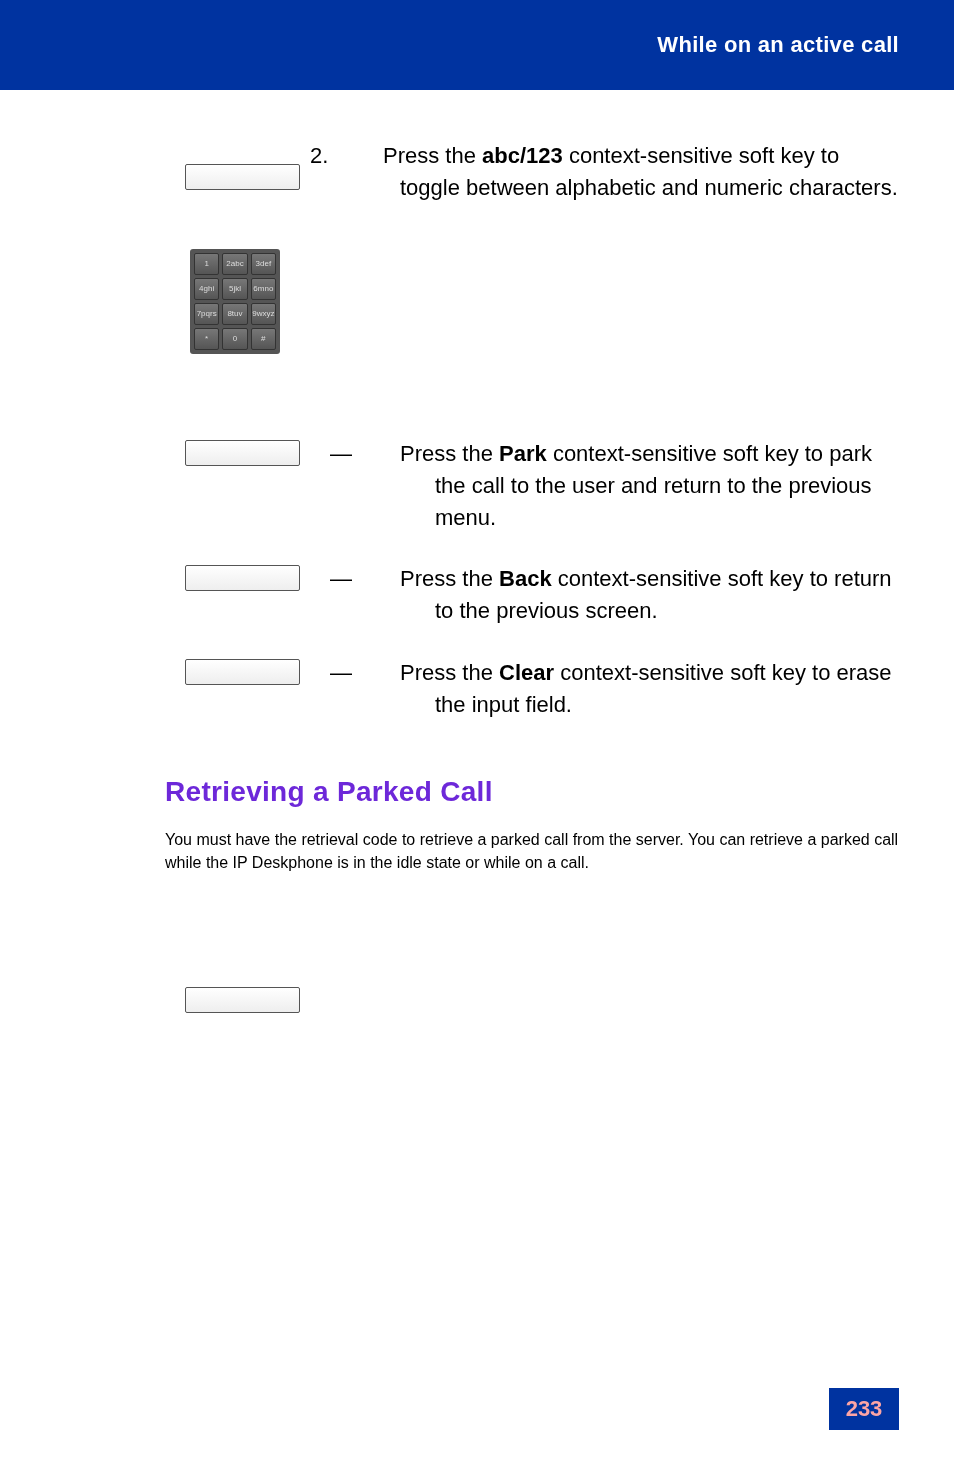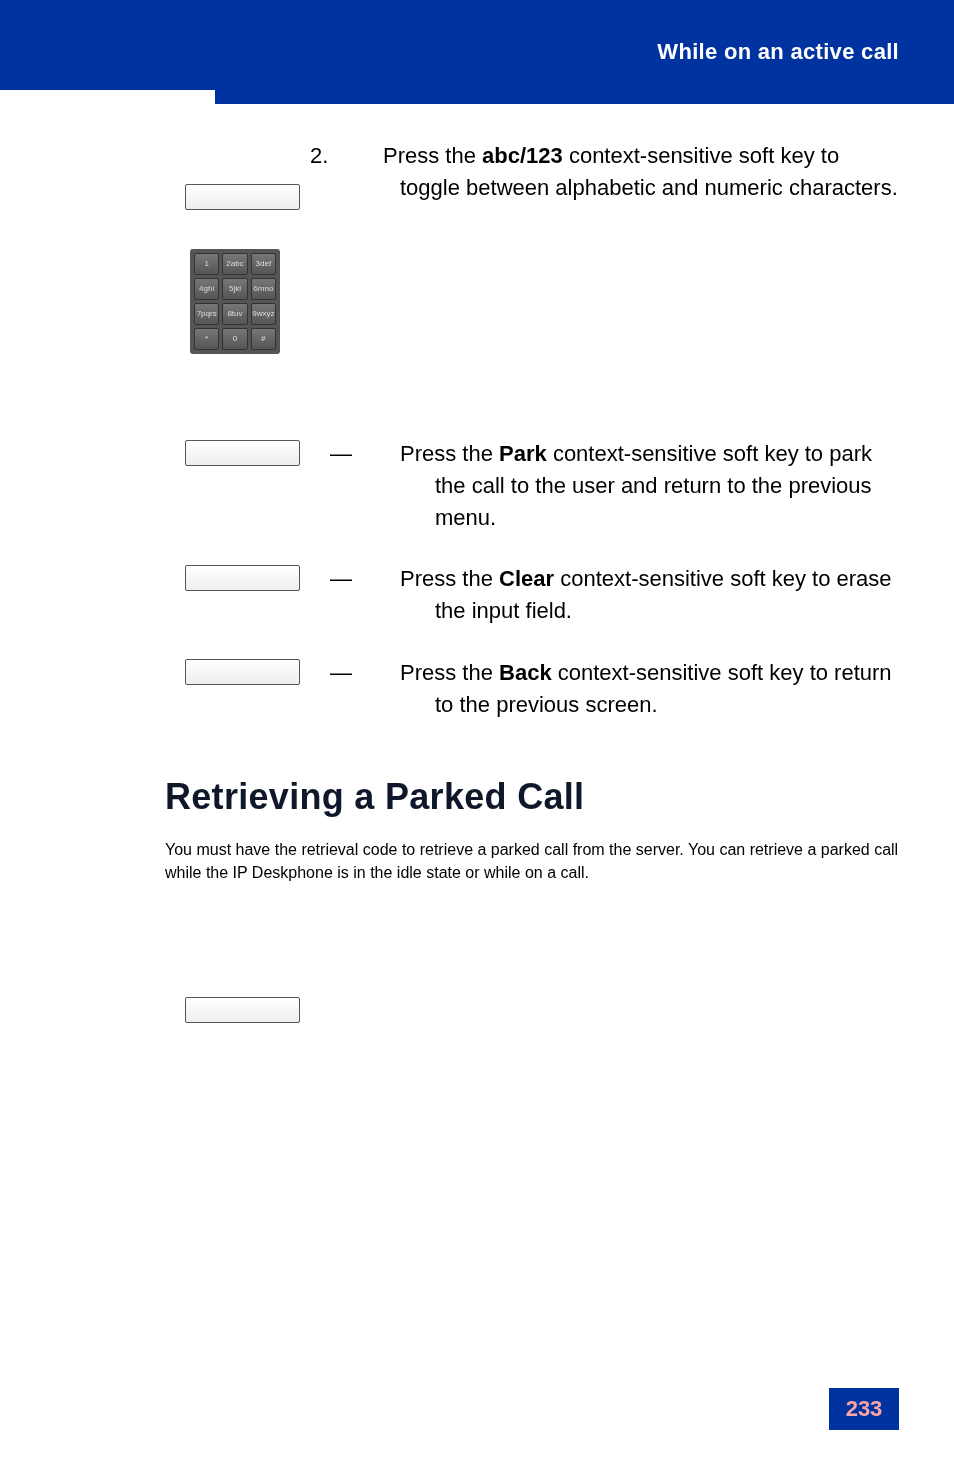--- a/index.html
+++ b/index.html
@@ -13,21 +13,21 @@
   }
   .left-stripe {
     position: absolute;
     left: 0; top: 0;
     width: 215px; height: 90px;
     background: #0033a0;
   }
   .header-bar {
     position: absolute;
     left: 215px; top: 0; right: 0;
-    height: 104px;
+    height: 90px;
     background: #0033a0;
     display: flex;
     align-items: center;
     justify-content: flex-end;
     padding-right: 55px;
   }
   .header-title {
     color: #fff;
     font-weight: bold;
     font-size: 22px;
@@ -35,21 +35,21 @@
     letter-spacing: 0.3px;
   }
   .content {
     position: absolute;
     left: 165px; right: 55px;
     top: 140px;
   }
   .step-row {
     display: flex;
     margin-bottom: 35px;
-    align-items: flex-end;
+    align-items: center;
   }
   .icon-col {
     width: 190px;
     flex-shrink: 0;
     padding-top: 4px;
     display: flex;
     justify-content: flex-start;
   }
   .softkey-btn {
     width: 115px; height: 26px;
@@ -122,23 +122,23 @@
   .dash {
     display: inline-block;
     width: 35px;
     margin-left: -35px;
   }
   .sub-text-inner {
     padding-left: 35px;
     text-indent: -35px;
   }
   .section-heading {
-    color: #0f172a;
+    color: #6d28d9;
     font-weight: bold;
-    font-size: 36px;
+    font-size: 28px;
     font-family: "Arial Black", Arial, sans-serif;
     margin-top: 55px;
     margin-bottom: 20px;
     letter-spacing: 0.3px;
   }
   .section-body {
     font-size: 16px;
     line-height: 1.45;
   }
   .lower-block {
@@ -226,39 +226,39 @@
       <div class="sub-text-col">
         <div class="sub-text-inner">
           <span class="dash">—</span><span>Press the </span><span class="bold">Park</span><span> context-sensitive soft key to park the call to the user and return to the previous menu.</span>
         </div>
       </div>
     </div>
 
     <div class="sub-row">
       <div class="sub-icon-col">
         <div class="softkey-btn softkey-empty">
+          <span>Back</span>
+        </div>
+      </div>
+      <div class="sub-text-col">
+        <div class="sub-text-inner">
+          <span class="dash">—</span><span>Press the </span><span class="bold">Back</span><span> context-sensitive soft key to return to the previous screen.</span>
+        </div>
+      </div>
+    </div>
+
+    <div class="sub-row">
+      <div class="sub-icon-col">
+        <div class="softkey-btn softkey-empty">
           <span>Clear</span>
         </div>
       </div>
       <div class="sub-text-col">
         <div class="sub-text-inner">
           <span class="dash">—</span><span>Press the </span><span class="bold">Clear</span><span> context-sensitive soft key to erase the input field.</span>
-        </div>
-      </div>
-    </div>
-
-    <div class="sub-row">
-      <div class="sub-icon-col">
-        <div class="softkey-btn softkey-empty">
-          <span>Back</span>
-        </div>
-      </div>
-      <div class="sub-text-col">
-        <div class="sub-text-inner">
-          <span class="dash">—</span><span>Press the </span><span class="bold">Back</span><span> context-sensitive soft key to return to the previous screen.</span>
         </div>
       </div>
     </div>
 
   </div>
 
   <h2 class="section-heading">Retrieving a Parked Call</h2>
   <p class="section-body">You must have the retrieval code to retrieve a parked call from the server. You can retrieve a parked call while the IP Deskphone is in the idle state or while on a call.</p>
 
   <div class="lower-block">

